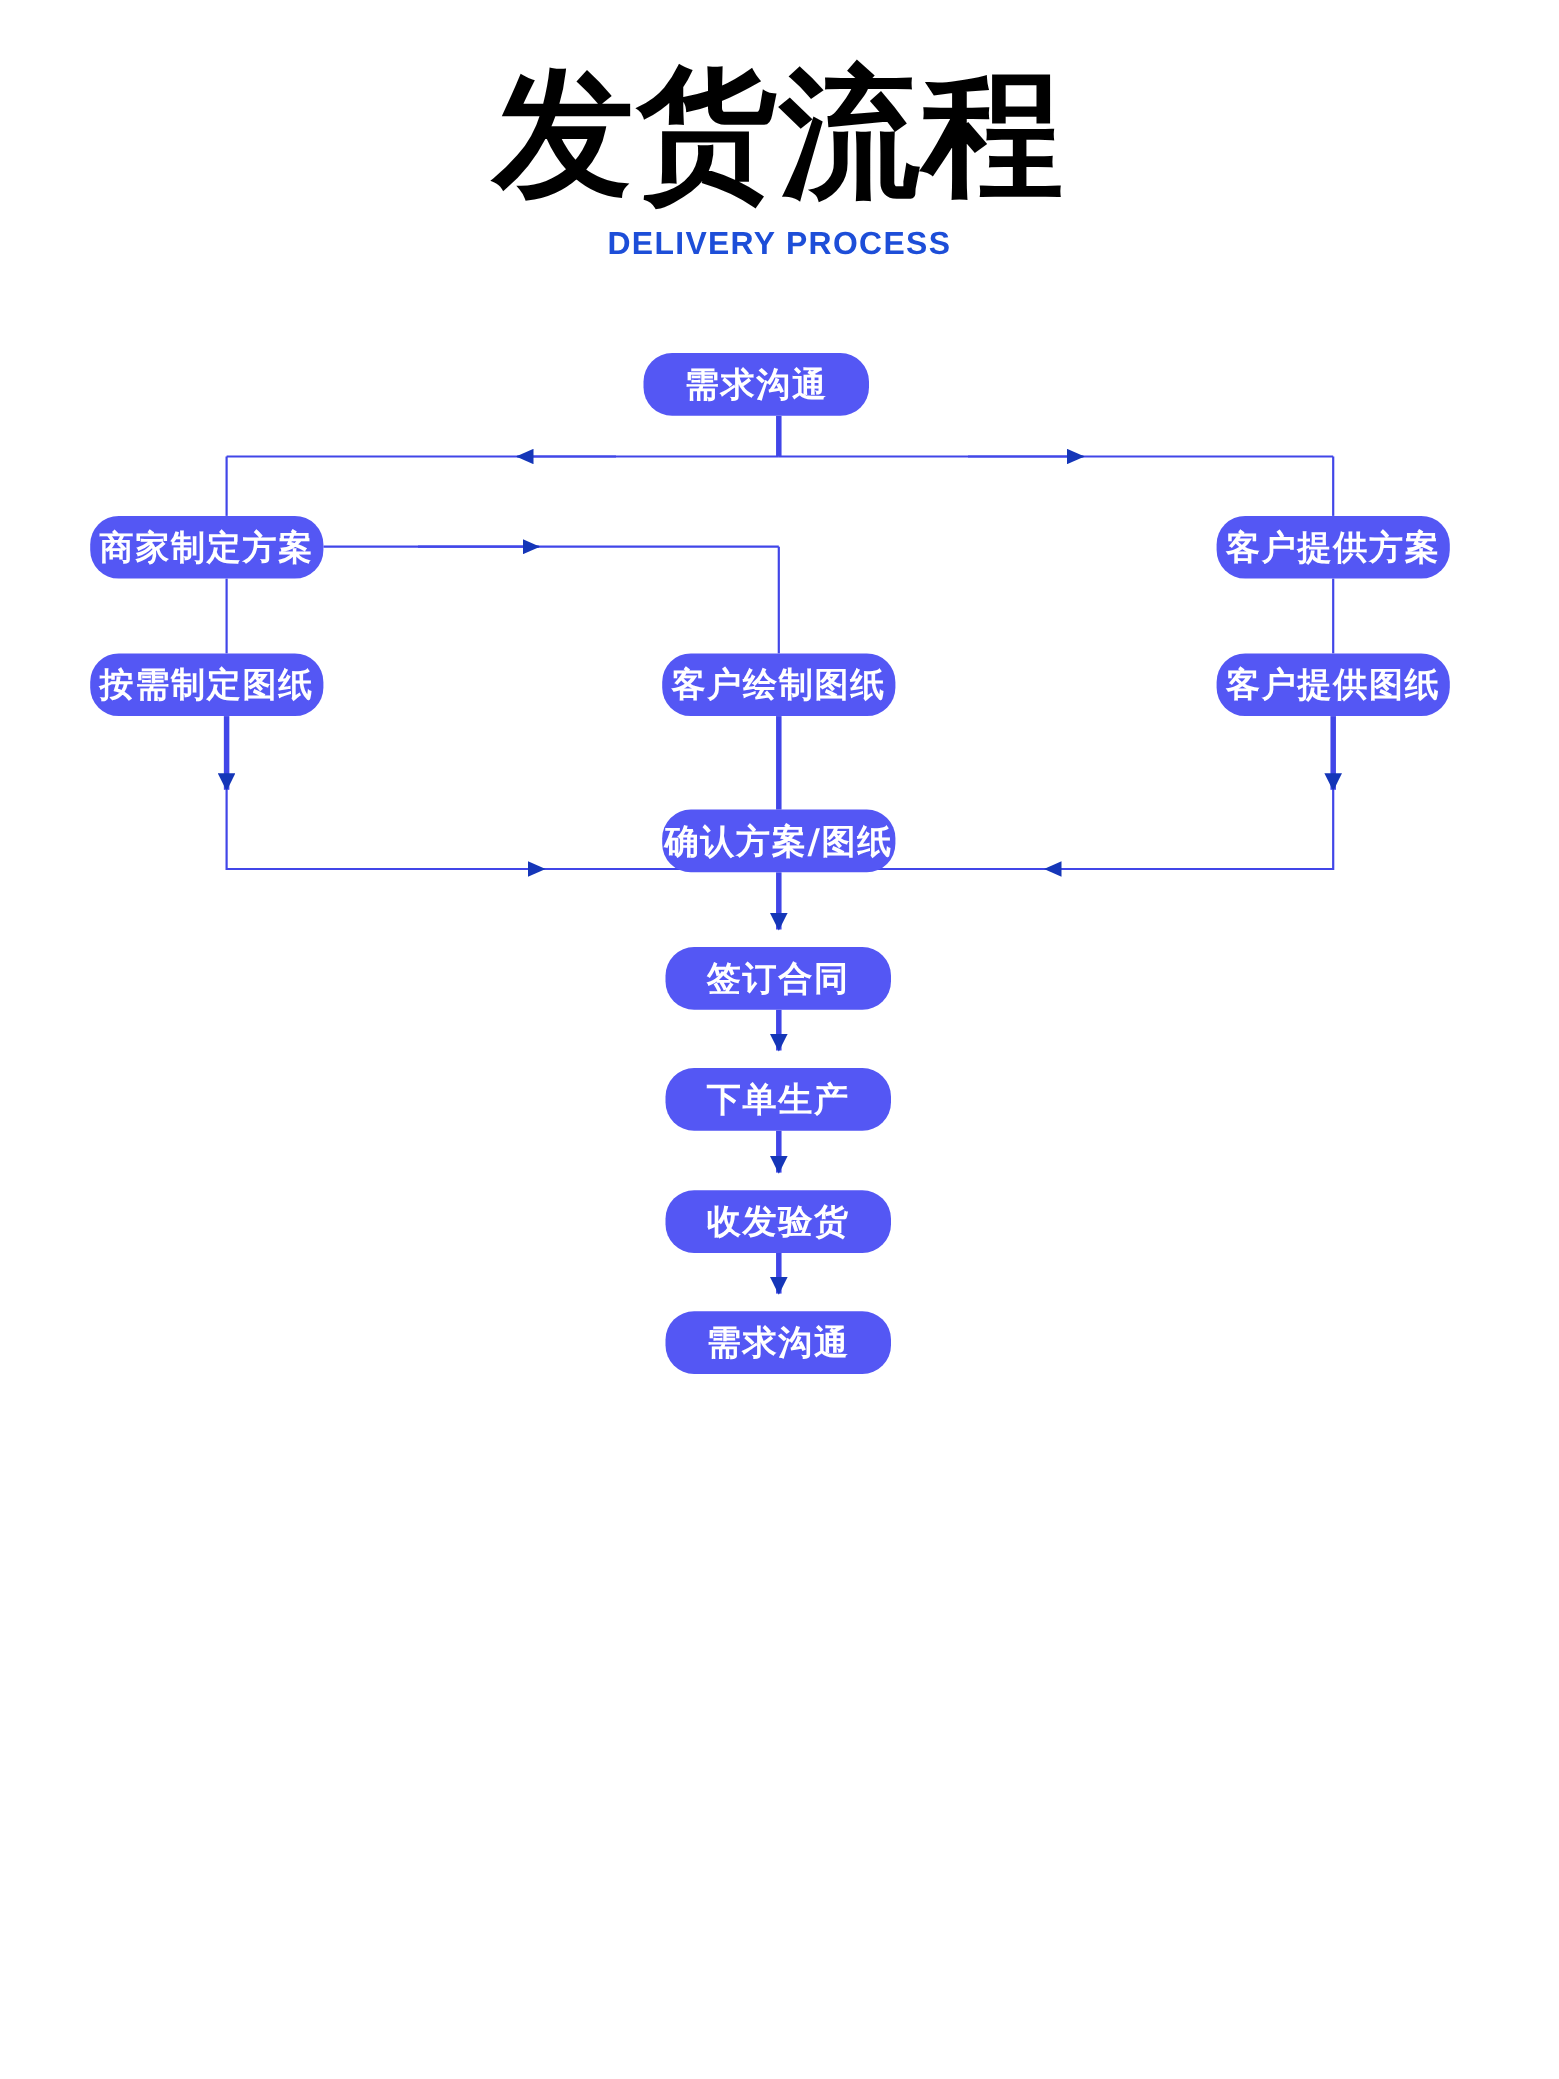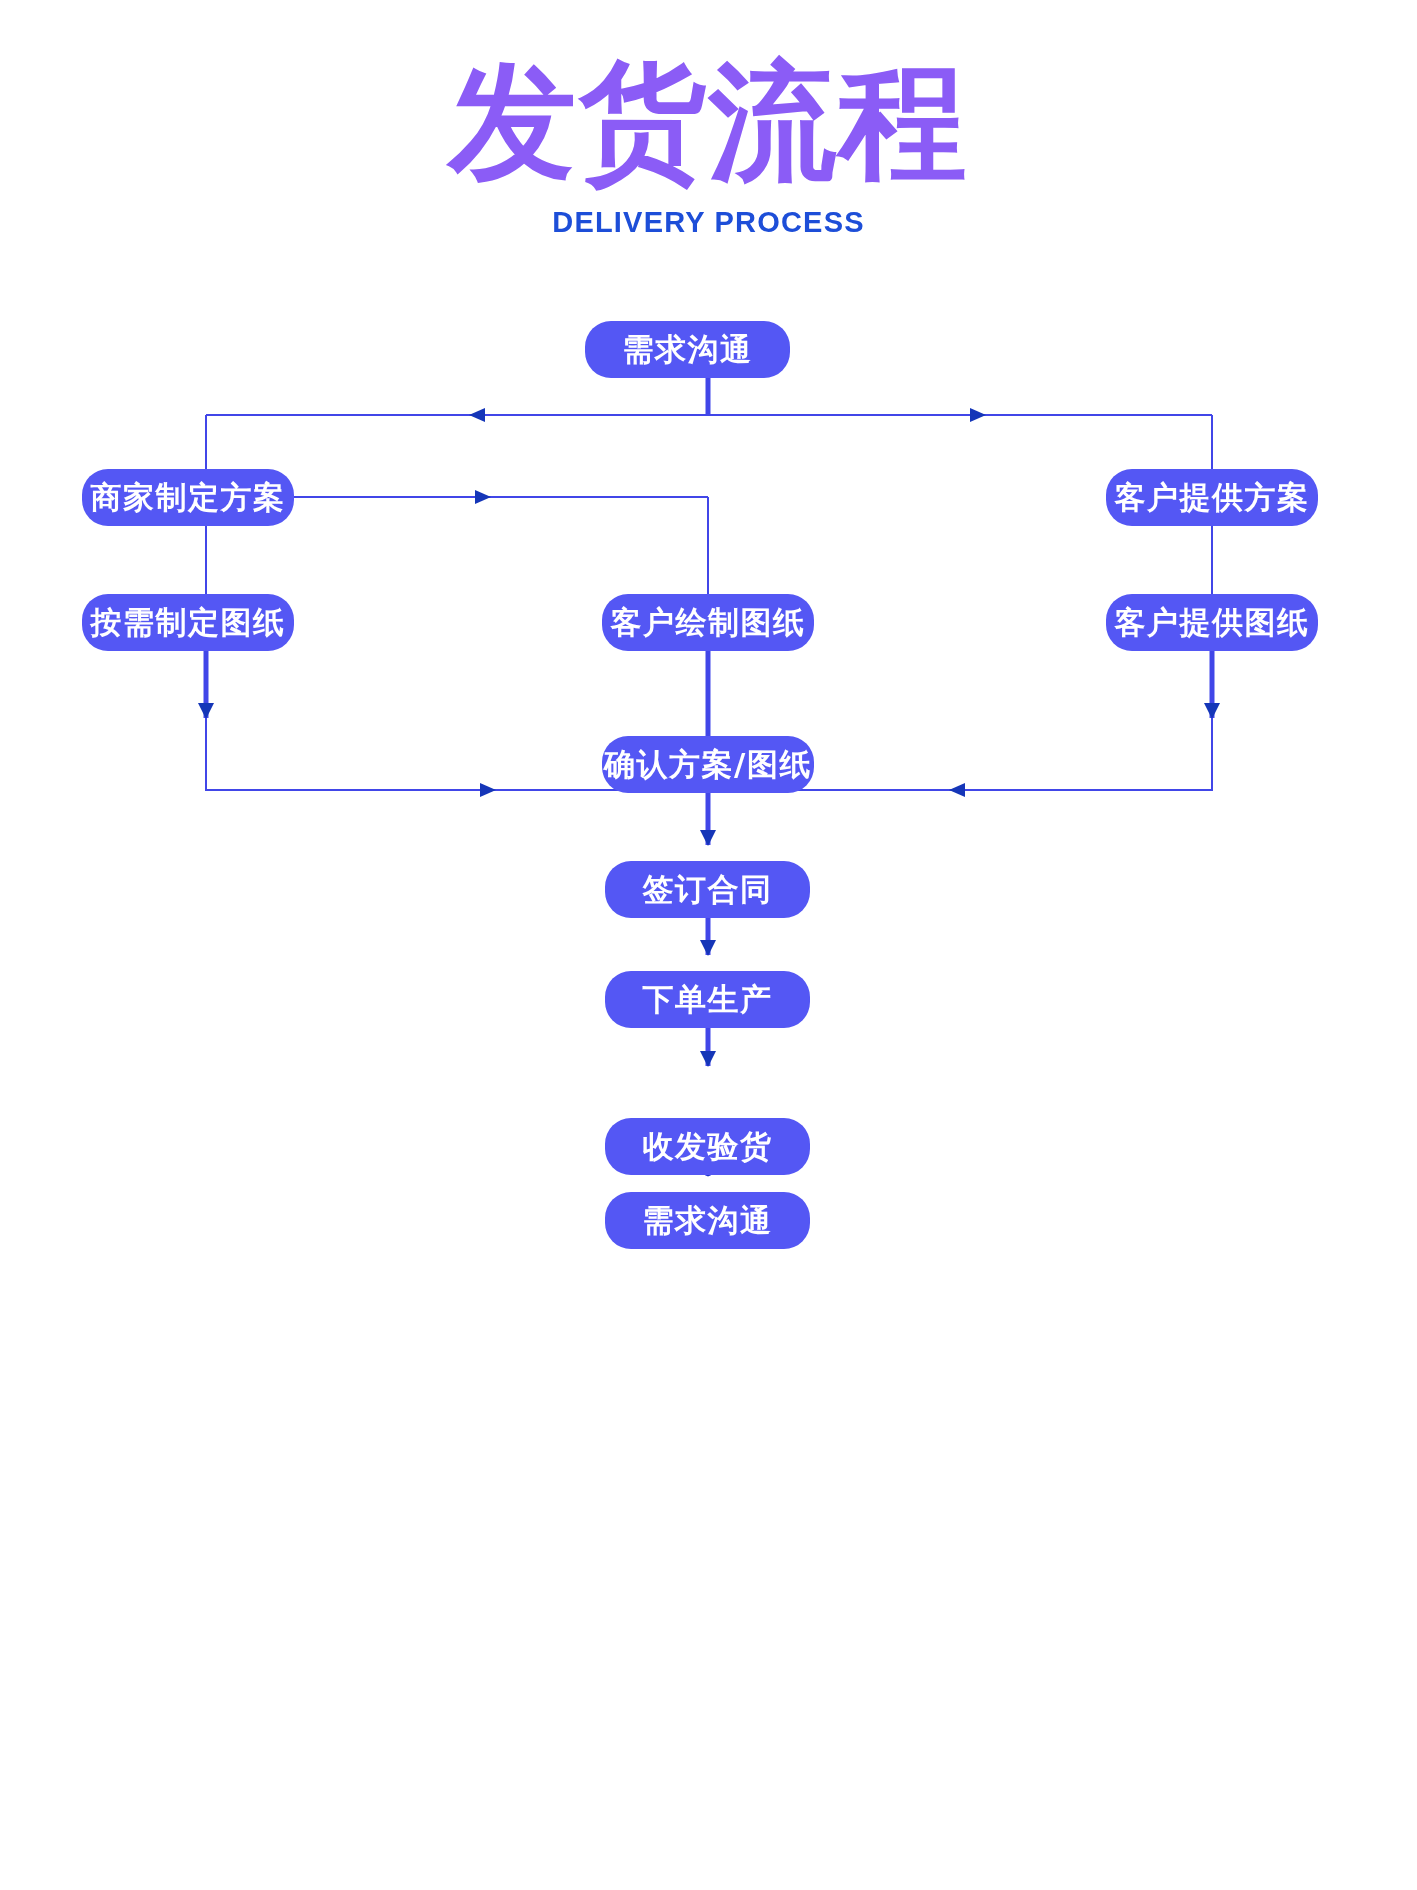--- a/index.html
+++ b/index.html
@@ -14,21 +14,21 @@
 
   
   .title-cn{
     position:absolute;
     left:0;right:0;
     top:58px;
     text-align:center;
     font-size:128px;
     line-height:1.0;
     font-weight:bold;
-    color:#8b5cf6;
+    color:#000000;
     letter-spacing:2px;
     font-family:"DejaVu Sans","Liberation Sans",sans-serif;
     white-space:nowrap;
   }
   .title-en{
     position:absolute;
     left:0;right:0;
     top:206px;
     text-align:center;
     font-size:29px;
@@ -139,17 +139,17 @@
   <div class="node" style="left:482px;top:594px;width:212px;height:57px;left:602px;">客户绘制图纸</div>
 
   <div class="node" style="left:1106px;top:594px;width:212px;height:57px;">客户提供图纸</div>
 
   <div class="node" style="left:602px;top:736px;width:212px;height:57px;">确认方案/图纸</div>
 
   <div class="node" style="left:605px;top:861px;width:205px;height:57px;">签订合同</div>
 
   <div class="node" style="left:605px;top:971px;width:205px;height:57px;">下单生产</div>
 
-  <div class="node" style="left:605px;top:1082px;width:205px;height:57px;margin-top:36px;">收发验货</div>
+  <div class="node" style="left:605px;top:1082px;width:205px;height:57px;">收发验货</div>
 
   <div class="node" style="left:605px;top:1192px;width:205px;height:57px;">需求沟通</div>
 
 </div>
 
 </body></html>

